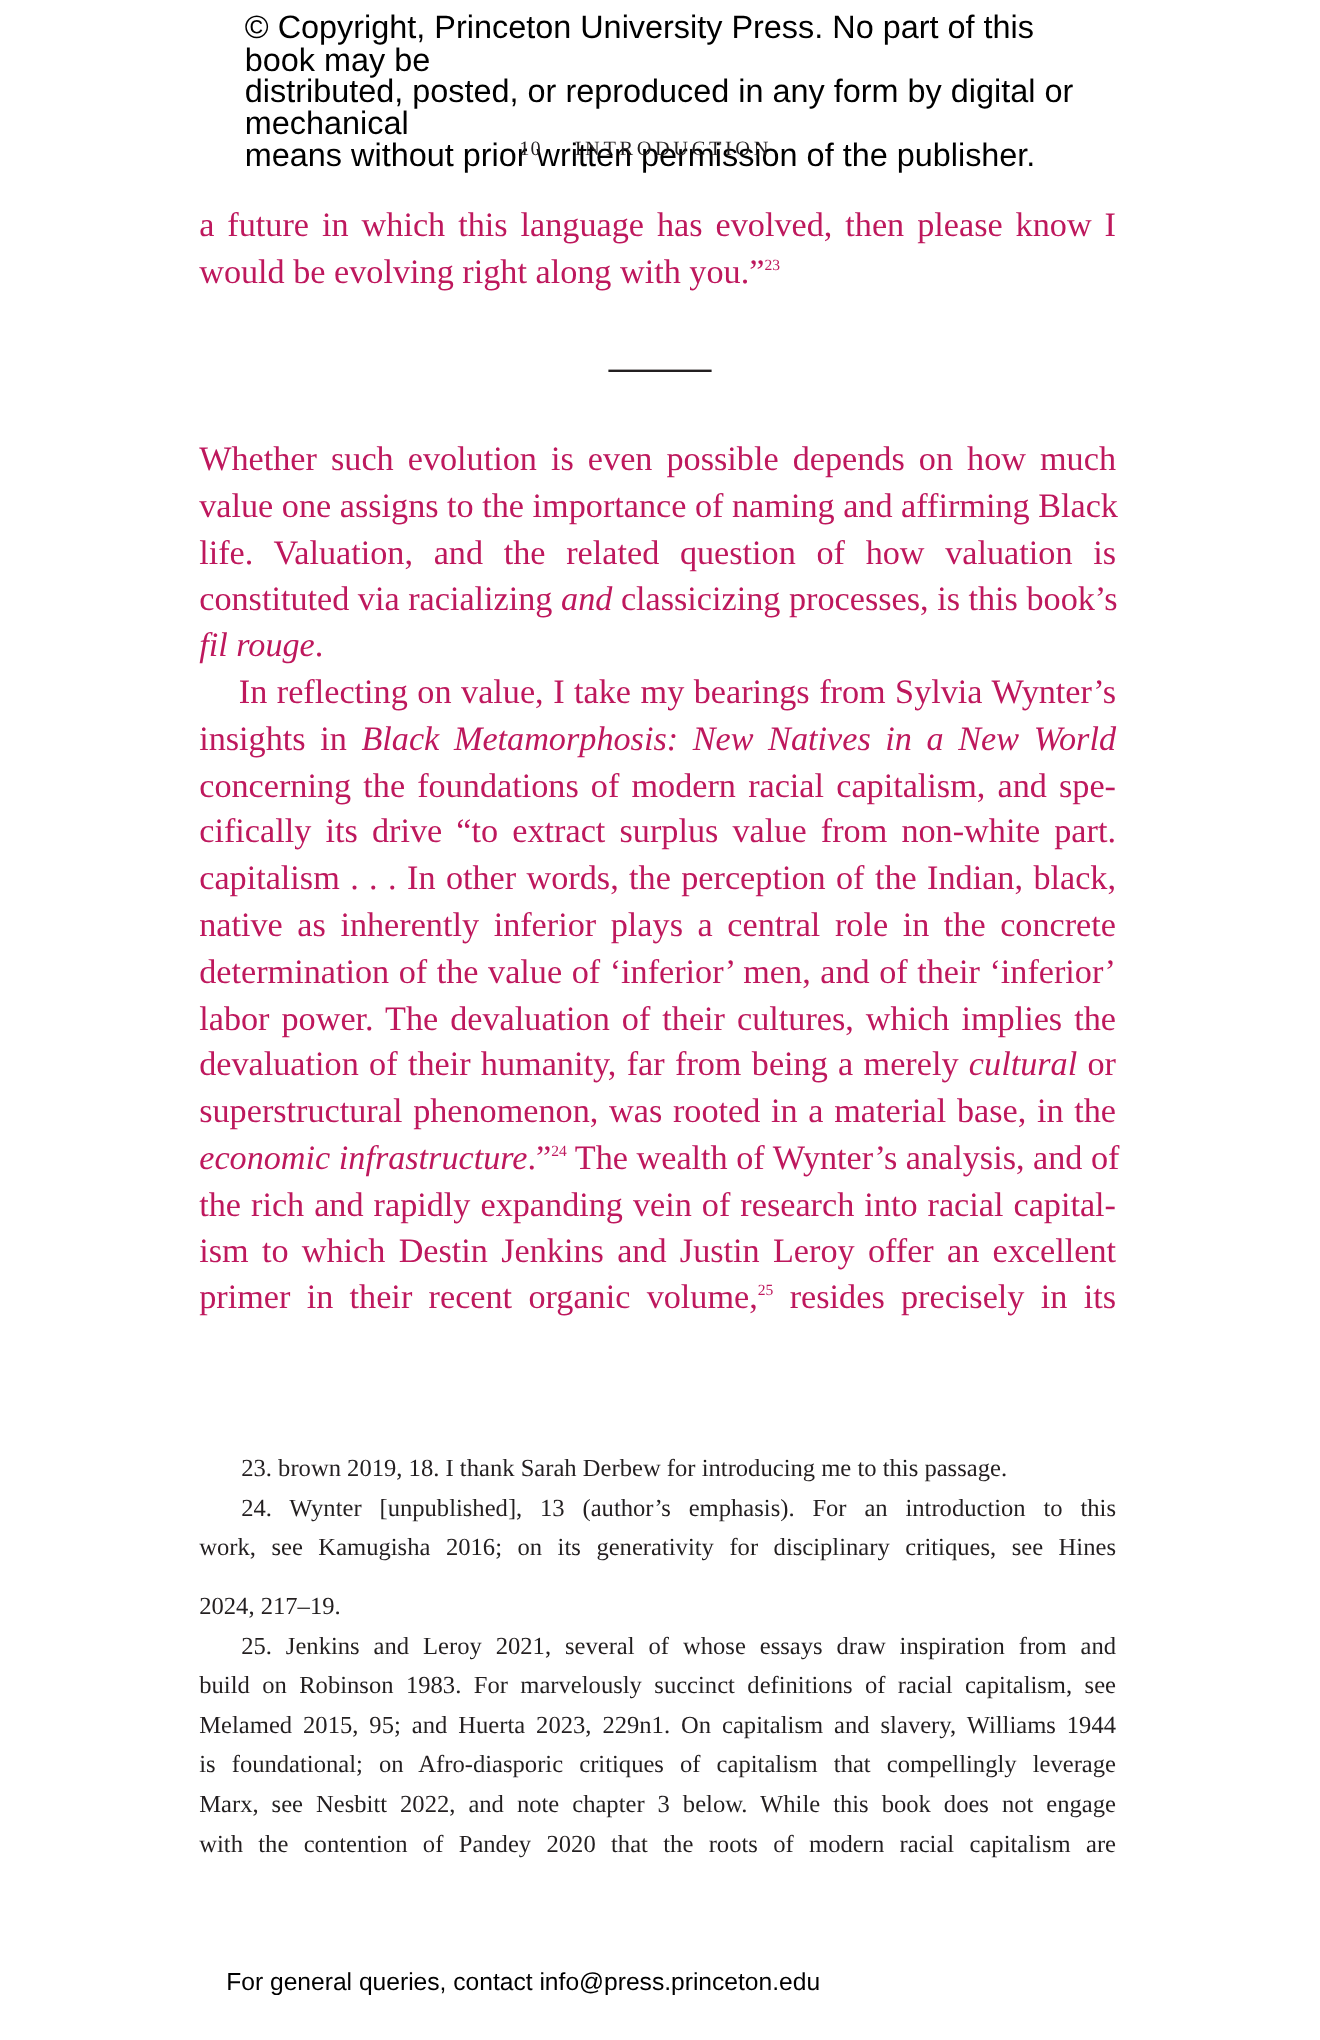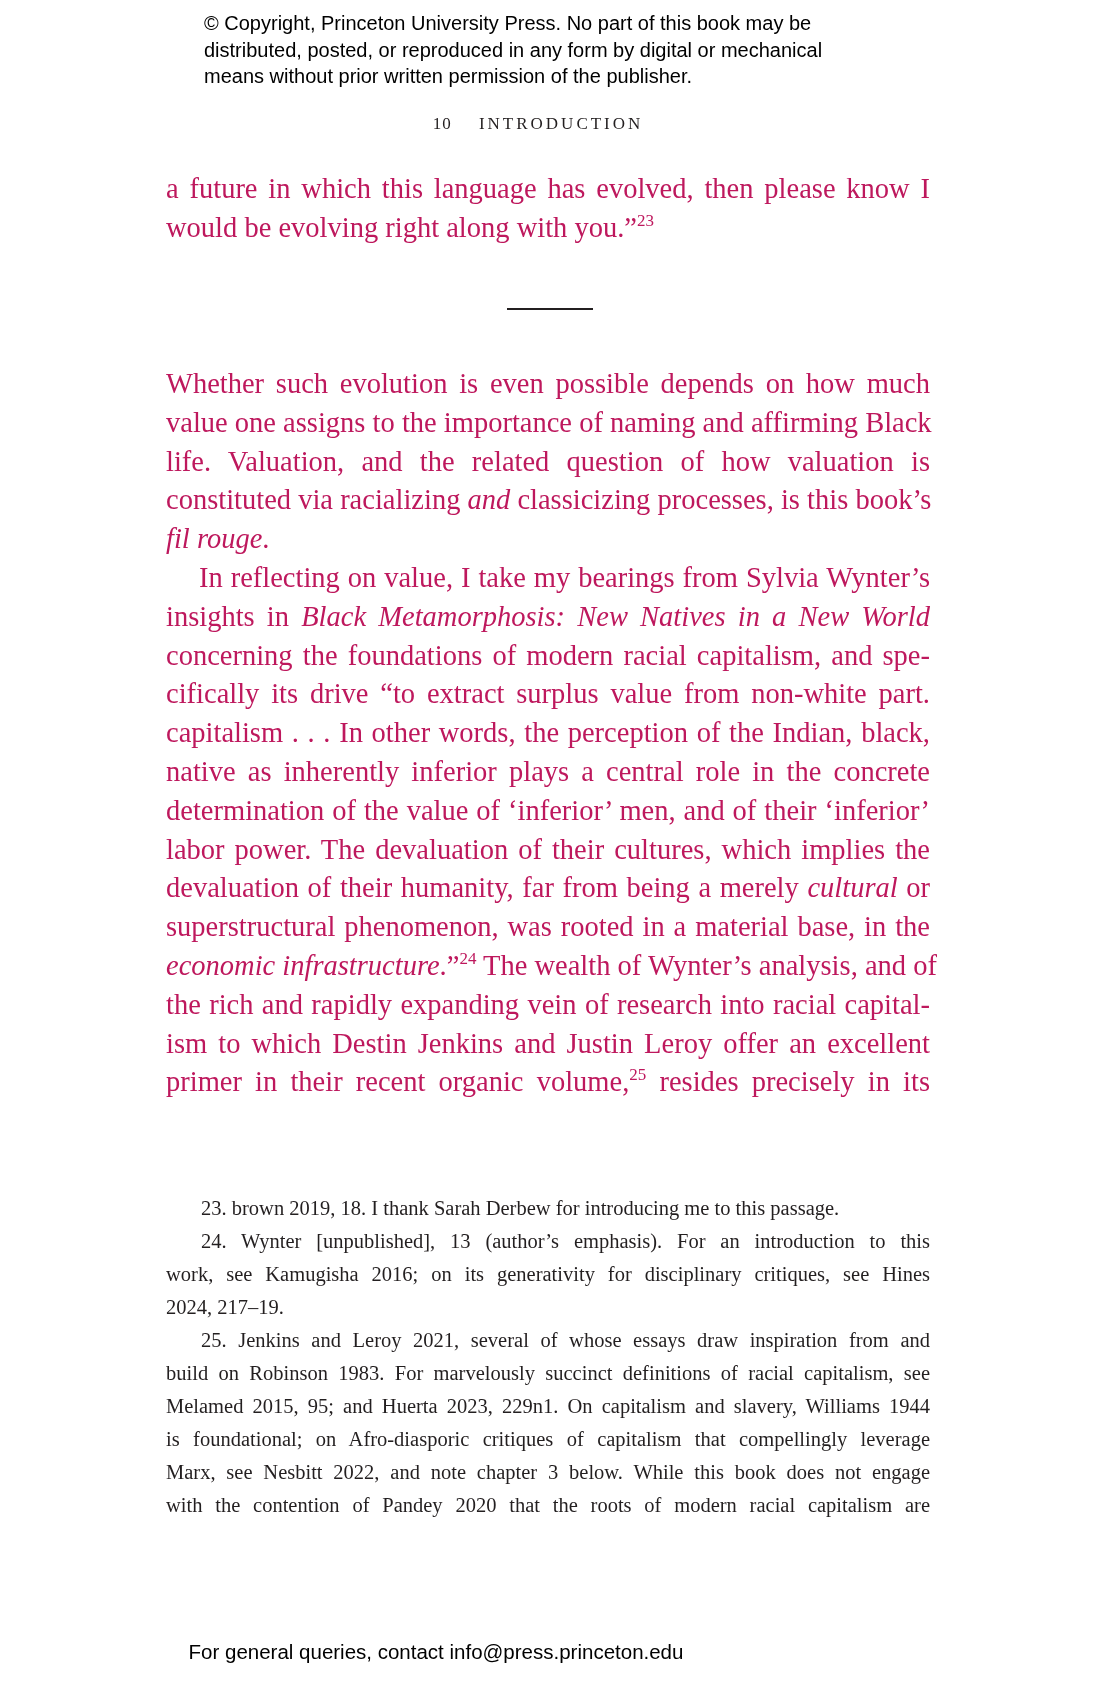--- a/index.html
+++ b/index.html
@@ -1,45 +1,45 @@
 <!DOCTYPE html>
 <html><head>
   <meta charset="utf-8">
   <style>
     html, body { margin: 0; padding: 0; background: #ffffff; }
     body { width: 1100px; height: 1700px; position: relative; overflow: hidden; color: #231f20; }
     .copyright {
       position: absolute; left: 204px; top: 10px; width: 720px;
-      font-family: "Liberation Sans", sans-serif; font-size: 20px; line-height: 26.5px; color: #000;
+      font-family: "Liberation Sans", sans-serif; font-size: 27px; line-height: 26.5px; color: #000;
     }
     .running-head {
       position: absolute; left: 0; width: 1076px; top: 114px; text-align: center;
       font-family: "Liberation Serif", serif; font-size: 17px; letter-spacing: 3px; color: #231f20;
     }
     .running-head .folio { margin-right: 20px; letter-spacing: 1px; }
     .body-text {
       position: absolute; left: 166px; width: 764px;
       font-family: "Liberation Serif", serif; font-size: 28.5px; line-height: 38.8px; color: #be185d;
     }
     .body-text p { margin: 0; text-align: justify; text-align-last: left; }
     .body-text .line { display: block; text-align: justify; text-align-last: justify; white-space: nowrap; }
     .body-text .line.last { text-align-last: left; }
     .indent { text-indent: 33px; }
     .block1 { top: 170px; }
     .separator {
       position: absolute; left: 507px; top: 308px; width: 86px; height: 2px; background: #231f20;
     }
     .block2 { top: 365px; }
-    sup { font-size: 17px; line-height: 0; vertical-align: 11px; }
+    sup { font-size: 13px; line-height: 0; vertical-align: 11px; }
     .footnotes {
       position: absolute; left: 166px; width: 764px; top: 1192px;
       font-family: "Liberation Serif", serif; font-size: 20.5px; line-height: 33px; color: #231f20;
     }
     .footnotes .line { display: block; white-space: nowrap; text-align: justify; text-align-last: justify; }
-    .footnotes .line.last { text-align-last: left; }
+    .footnotes .line.last { text-align-last: left; margin-top: 16px; }
     .footnotes .first { padding-left: 35px; }
     .footer {
       position: absolute; left: 0; width: 872px; top: 1640px; text-align: center;
       font-family: "Liberation Sans", sans-serif; font-size: 20.5px; color: #000;
     }
     em { font-style: italic; }
   </style>
 </head>
 <body>
 

